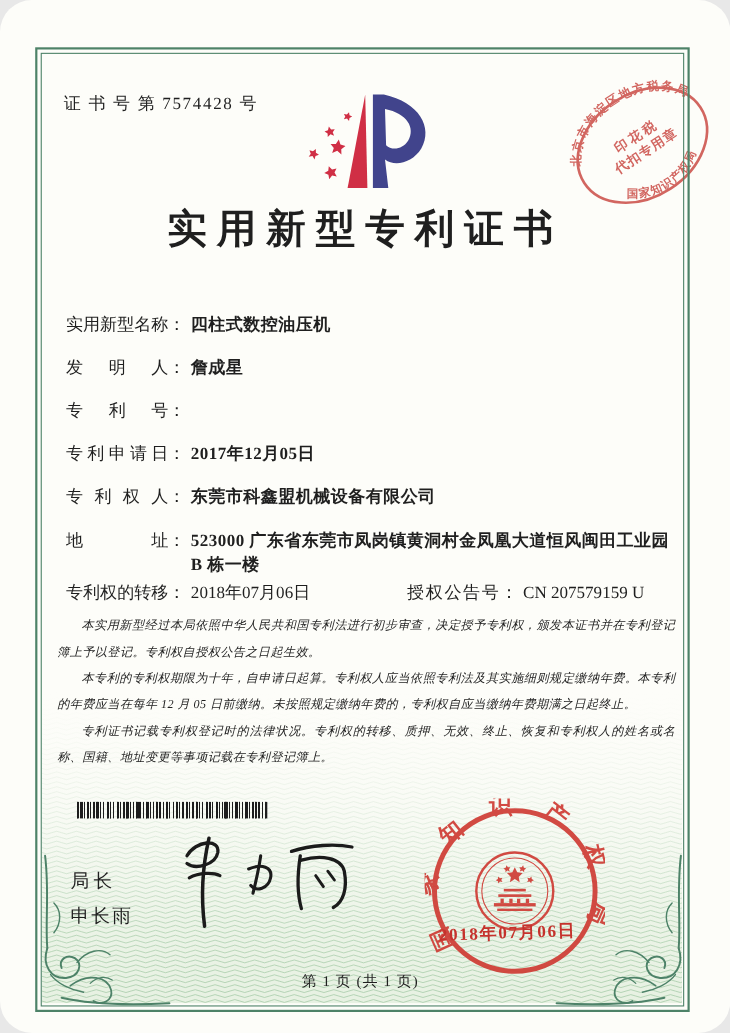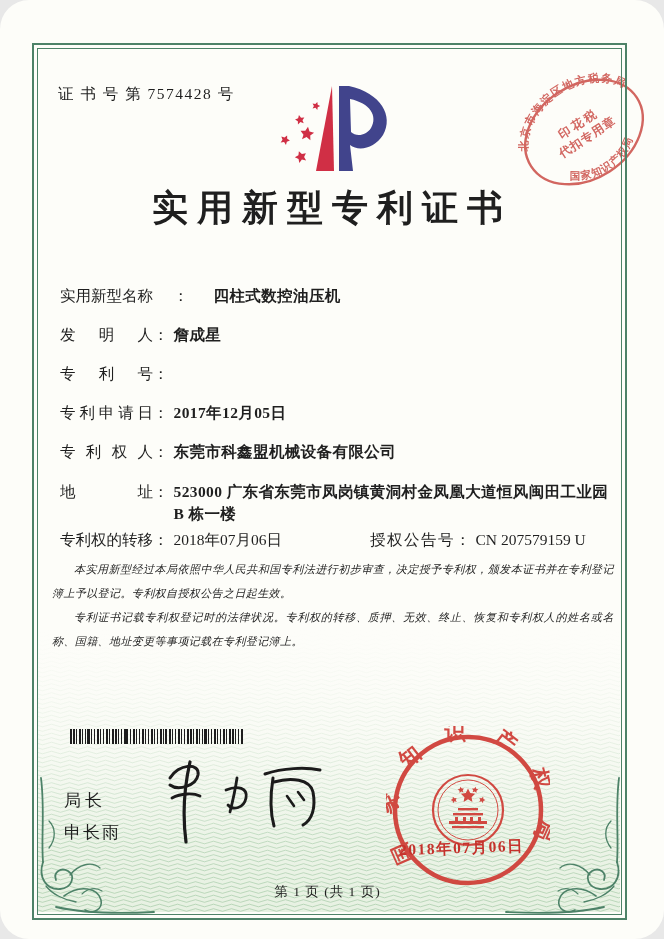--- a/index.html
+++ b/index.html
@@ -33,21 +33,21 @@
   
   .row{position:absolute; left:60px; width:556px; display:flex; align-items:flex-start;
     font-size:15.5px; line-height:26px; z-index:2;}
   .row .lbl{flex:none; width:93px; text-align:justify; text-align-last:justify; text-justify:inter-character;}
   .row .colon{flex:none; margin-right:5px;}
   .row .val{flex:1; letter-spacing:.4px;font-weight:bold;}
   .row.addr{line-height:21.5px;}
   .row.addr .val{max-width:438px;}
   .grp2{position:absolute; left:310px; top:0; display:flex;}
   .grp2 .lbl2{flex:none; letter-spacing:1.5px;}
-  .r0{top:283px;gap:20px;}.r1{top:322px;}.r2{top:361px;}.r3{top:400px;}.r4{top:439px;align-items:flex-end;}
+  .r0{top:283px;}.r1{top:322px;}.r2{top:361px;}.r3{top:400px;}.r4{top:439px;align-items:flex-end;}
   .r5{top:481px;}.r6{top:527px;}
   
   .paras{position:absolute; left:52px; top:557px; width:562px; z-index:2;
     font-size:11px; line-height:24px; text-align:justify; text-justify:inter-character;
     font-style:italic; letter-spacing:.4px;}
   .paras p{margin:0; text-indent:2em;}
   
   .barcode{position:absolute; left:70px; top:729px; width:173px; height:15px; z-index:2;
     background:
       repeating-linear-gradient(90deg,#1d1d1d 0 1px,transparent 1px 3px),
@@ -233,20 +233,21 @@
       <span>2018年07月06日</span>
     <span class="grp2">
       <span class="lbl2">授权公告号</span>
         <span class="colon">：</span>
         <span>CN 207579159 U</span>
     </span>
   </div>
 
   <div class="paras">
     <p>本实用新型经过本局依照中华人民共和国专利法进行初步审查，决定授予专利权，颁发本证书并在专利登记簿上予以登记。专利权自授权公告之日起生效。</p>
+    <p>本专利的专利权期限为十年，自申请日起算。专利权人应当依照专利法及其实施细则规定缴纳年费。本专利的年费应当在每年 12 月 05 日前缴纳。未按照规定缴纳年费的，专利权自应当缴纳年费期满之日起终止。</p>
     <p>专利证书记载专利权登记时的法律状况。专利权的转移、质押、无效、终止、恢复和专利权人的姓名或名称、国籍、地址变更等事项记载在专利登记簿上。</p>
   </div>
 
   <div class="barcode"></div>
 
   <div class="officer-title">局长</div>
   <div class="officer-name">申长雨</div>
 
   <svg class="signature" width="195" height="100" viewBox="0 0 195 100" fill="none" stroke="#1b1b1b" stroke-linecap="round">
     <path stroke-width="3.2" d="M45,12 C40,34 37,62 41,92"></path>

